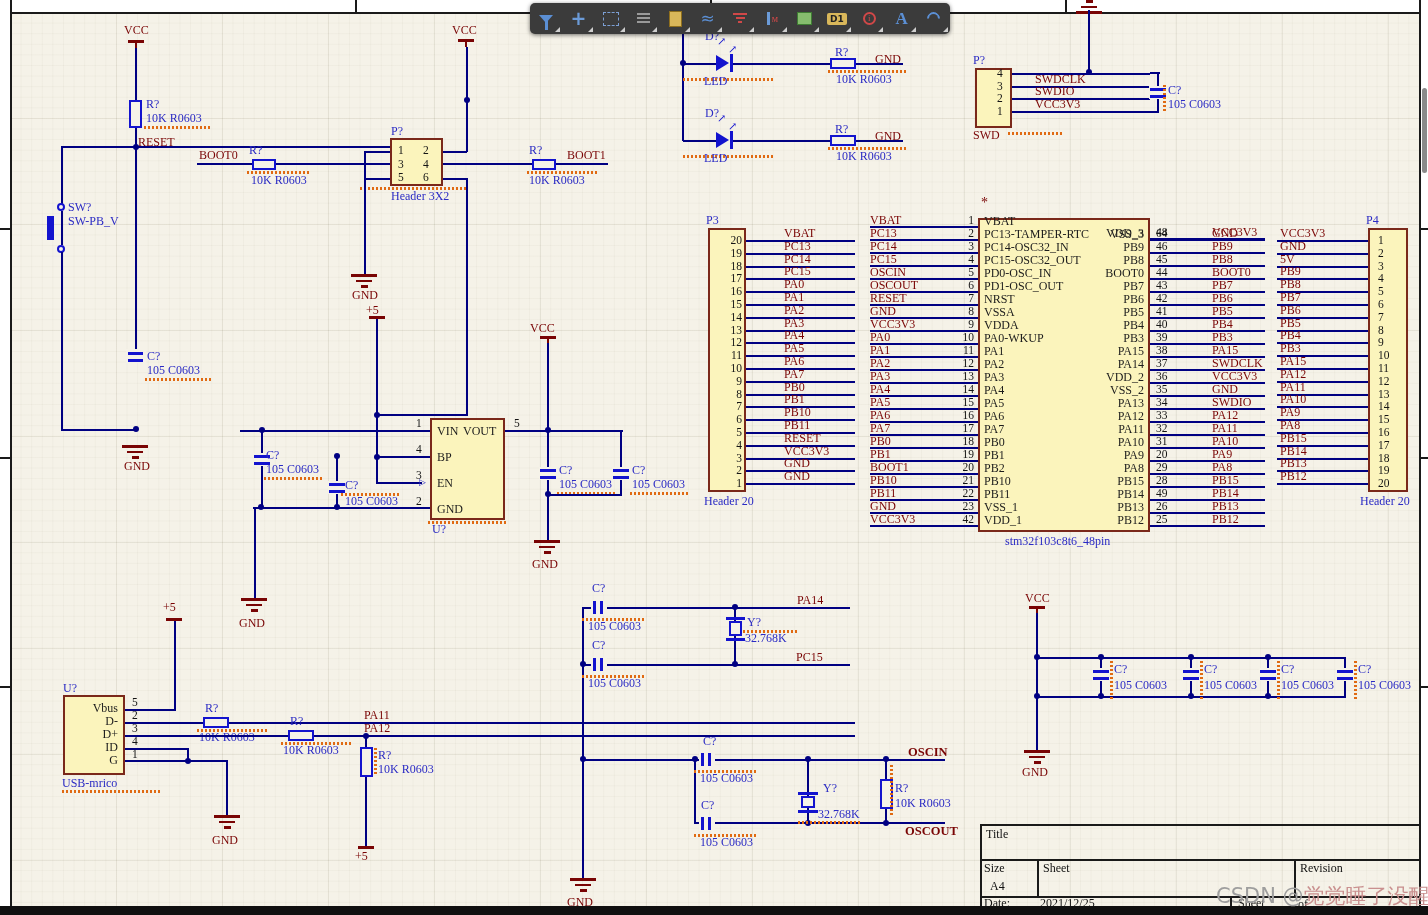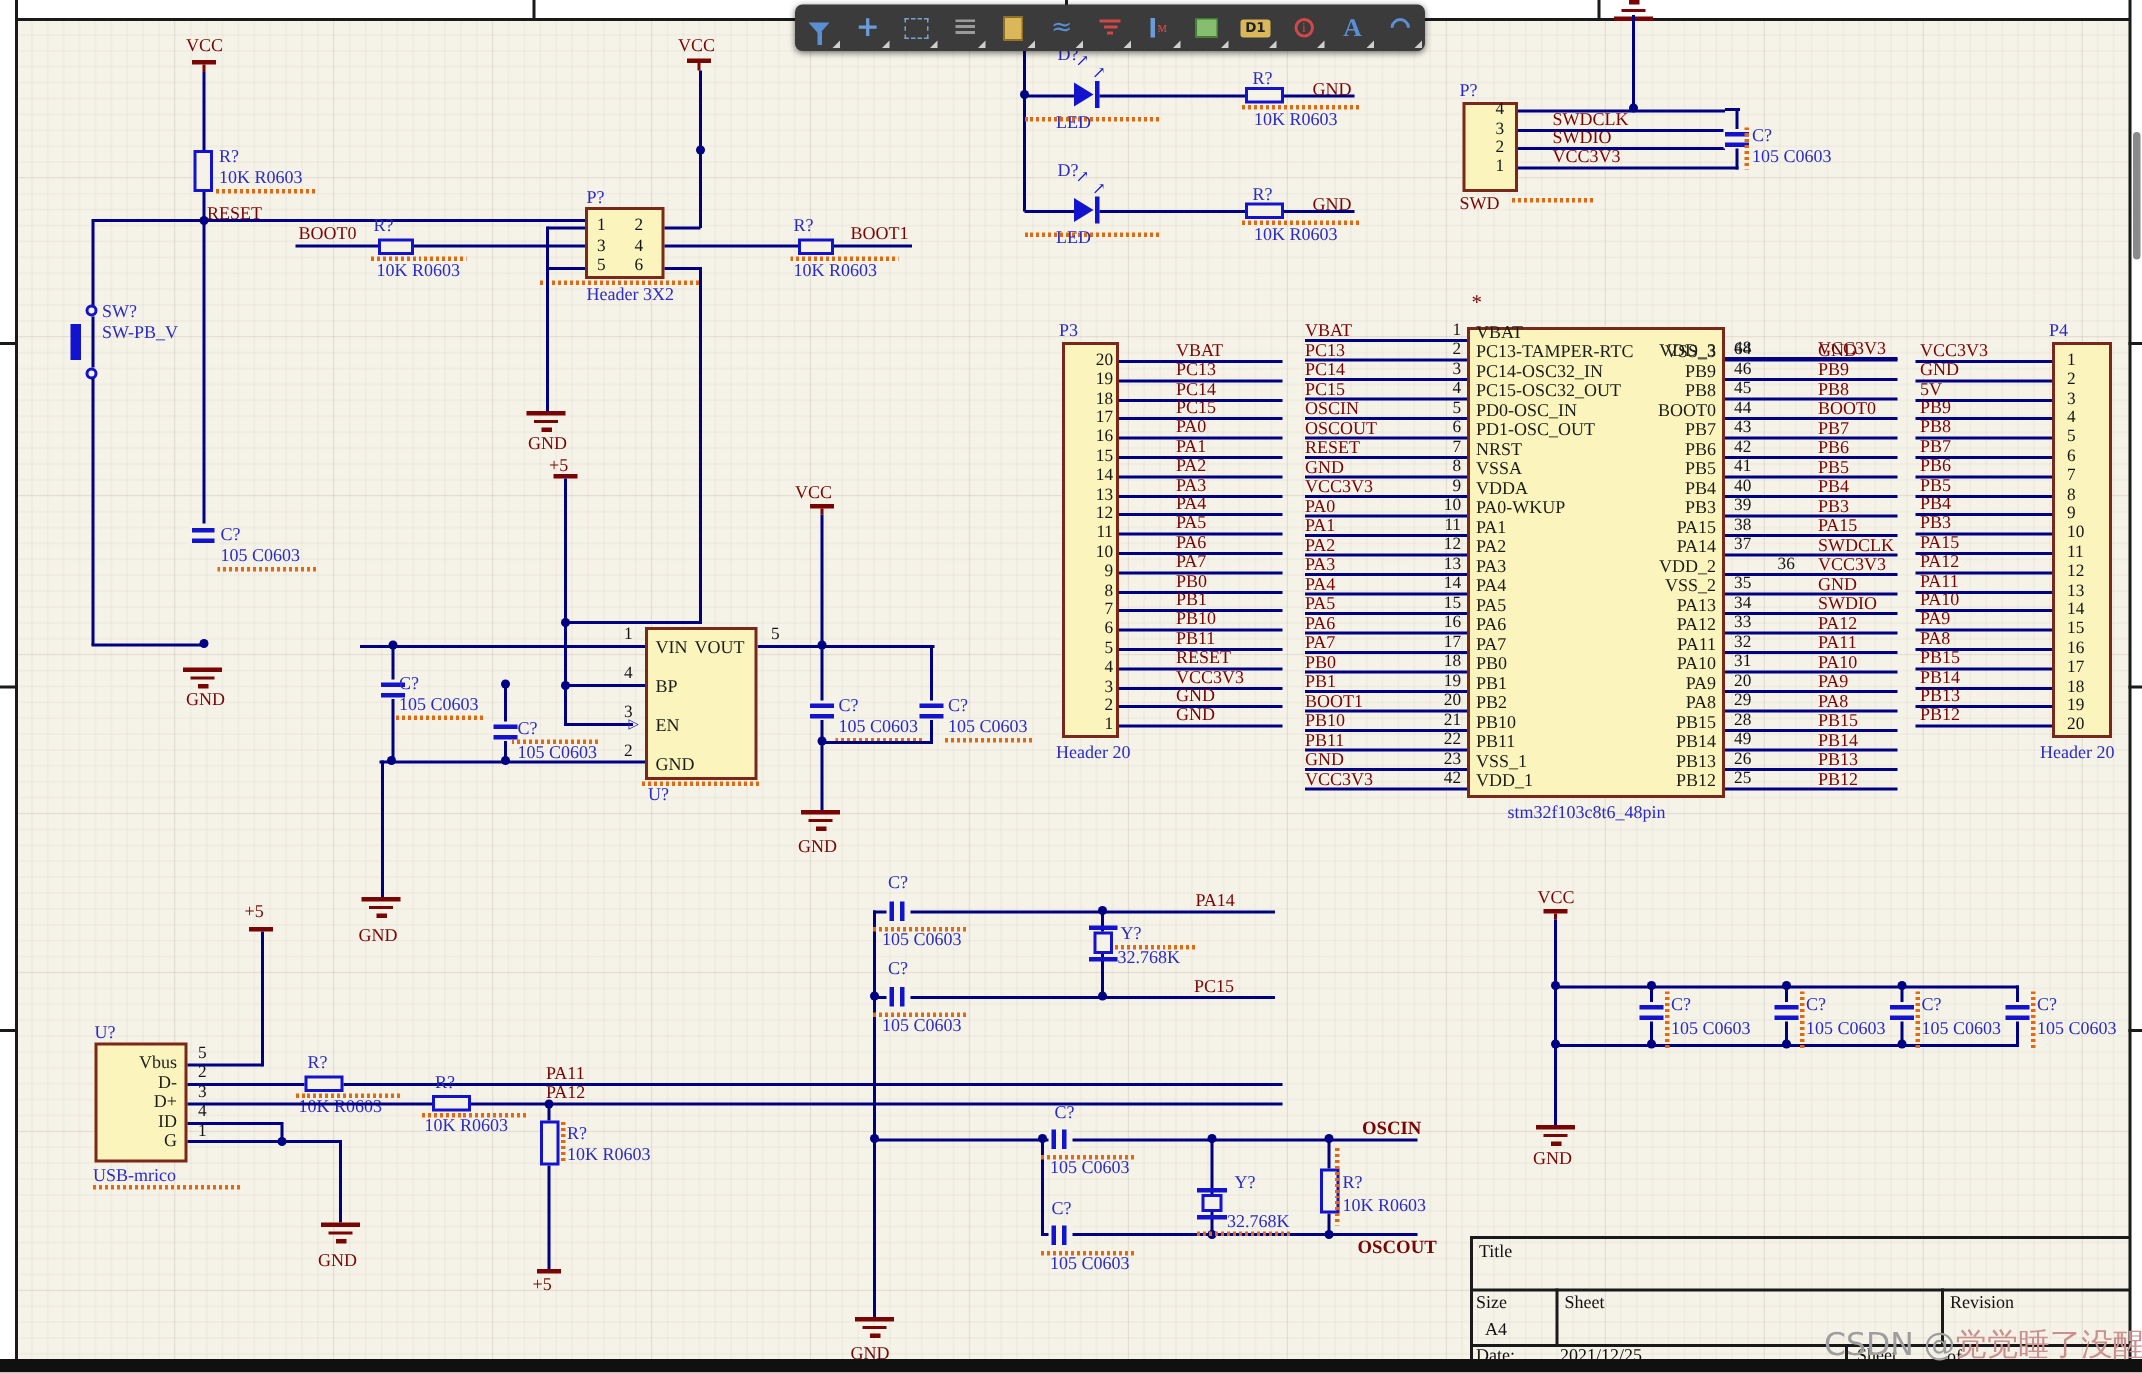--- a/index.html
+++ b/index.html
@@ -653,21 +653,21 @@
         </div>
         <div style="position: absolute; left: 0px; width: 280px; height: 13px; top: 363px;">
           <span class="pin-name" style="left:0;width:144px;text-align:right;top:-5px;">PA14</span>
           <i class="wh" style="left:150px;top:6px;width:115px;"></i>
           <span class="pnum" style="left:156px;top:-6px;">37</span>
           <span class="net" style="left:212px;top:-6px;">SWDCLK</span>
         </div>
         <div style="position: absolute; left: 0px; width: 280px; height: 13px; top: 376px;">
           <span class="pin-name" style="left:0;width:144px;text-align:right;top:-5px;">VDD_2</span>
           <i class="wh" style="left:150px;top:6px;width:115px;"></i>
-          <span class="pnum" style="left:156px;top:-6px;margin-left:29px;">36</span>
+          <span class="pnum" style="left:156px;top:-6px;">36</span>
           <span class="net" style="left:212px;top:-6px;">VCC3V3</span>
         </div>
         <div style="position: absolute; left: 0px; width: 280px; height: 13px; top: 389px;">
           <span class="pin-name" style="left:0;width:144px;text-align:right;top:-5px;">VSS_2</span>
           <i class="wh" style="left:150px;top:6px;width:115px;"></i>
           <span class="pnum" style="left:156px;top:-6px;">35</span>
           <span class="net" style="left:212px;top:-6px;">GND</span>
         </div>
         <div style="position: absolute; left: 0px; width: 280px; height: 13px; top: 402px;">
           <span class="pin-name" style="left:0;width:144px;text-align:right;top:-5px;">PA13</span>

